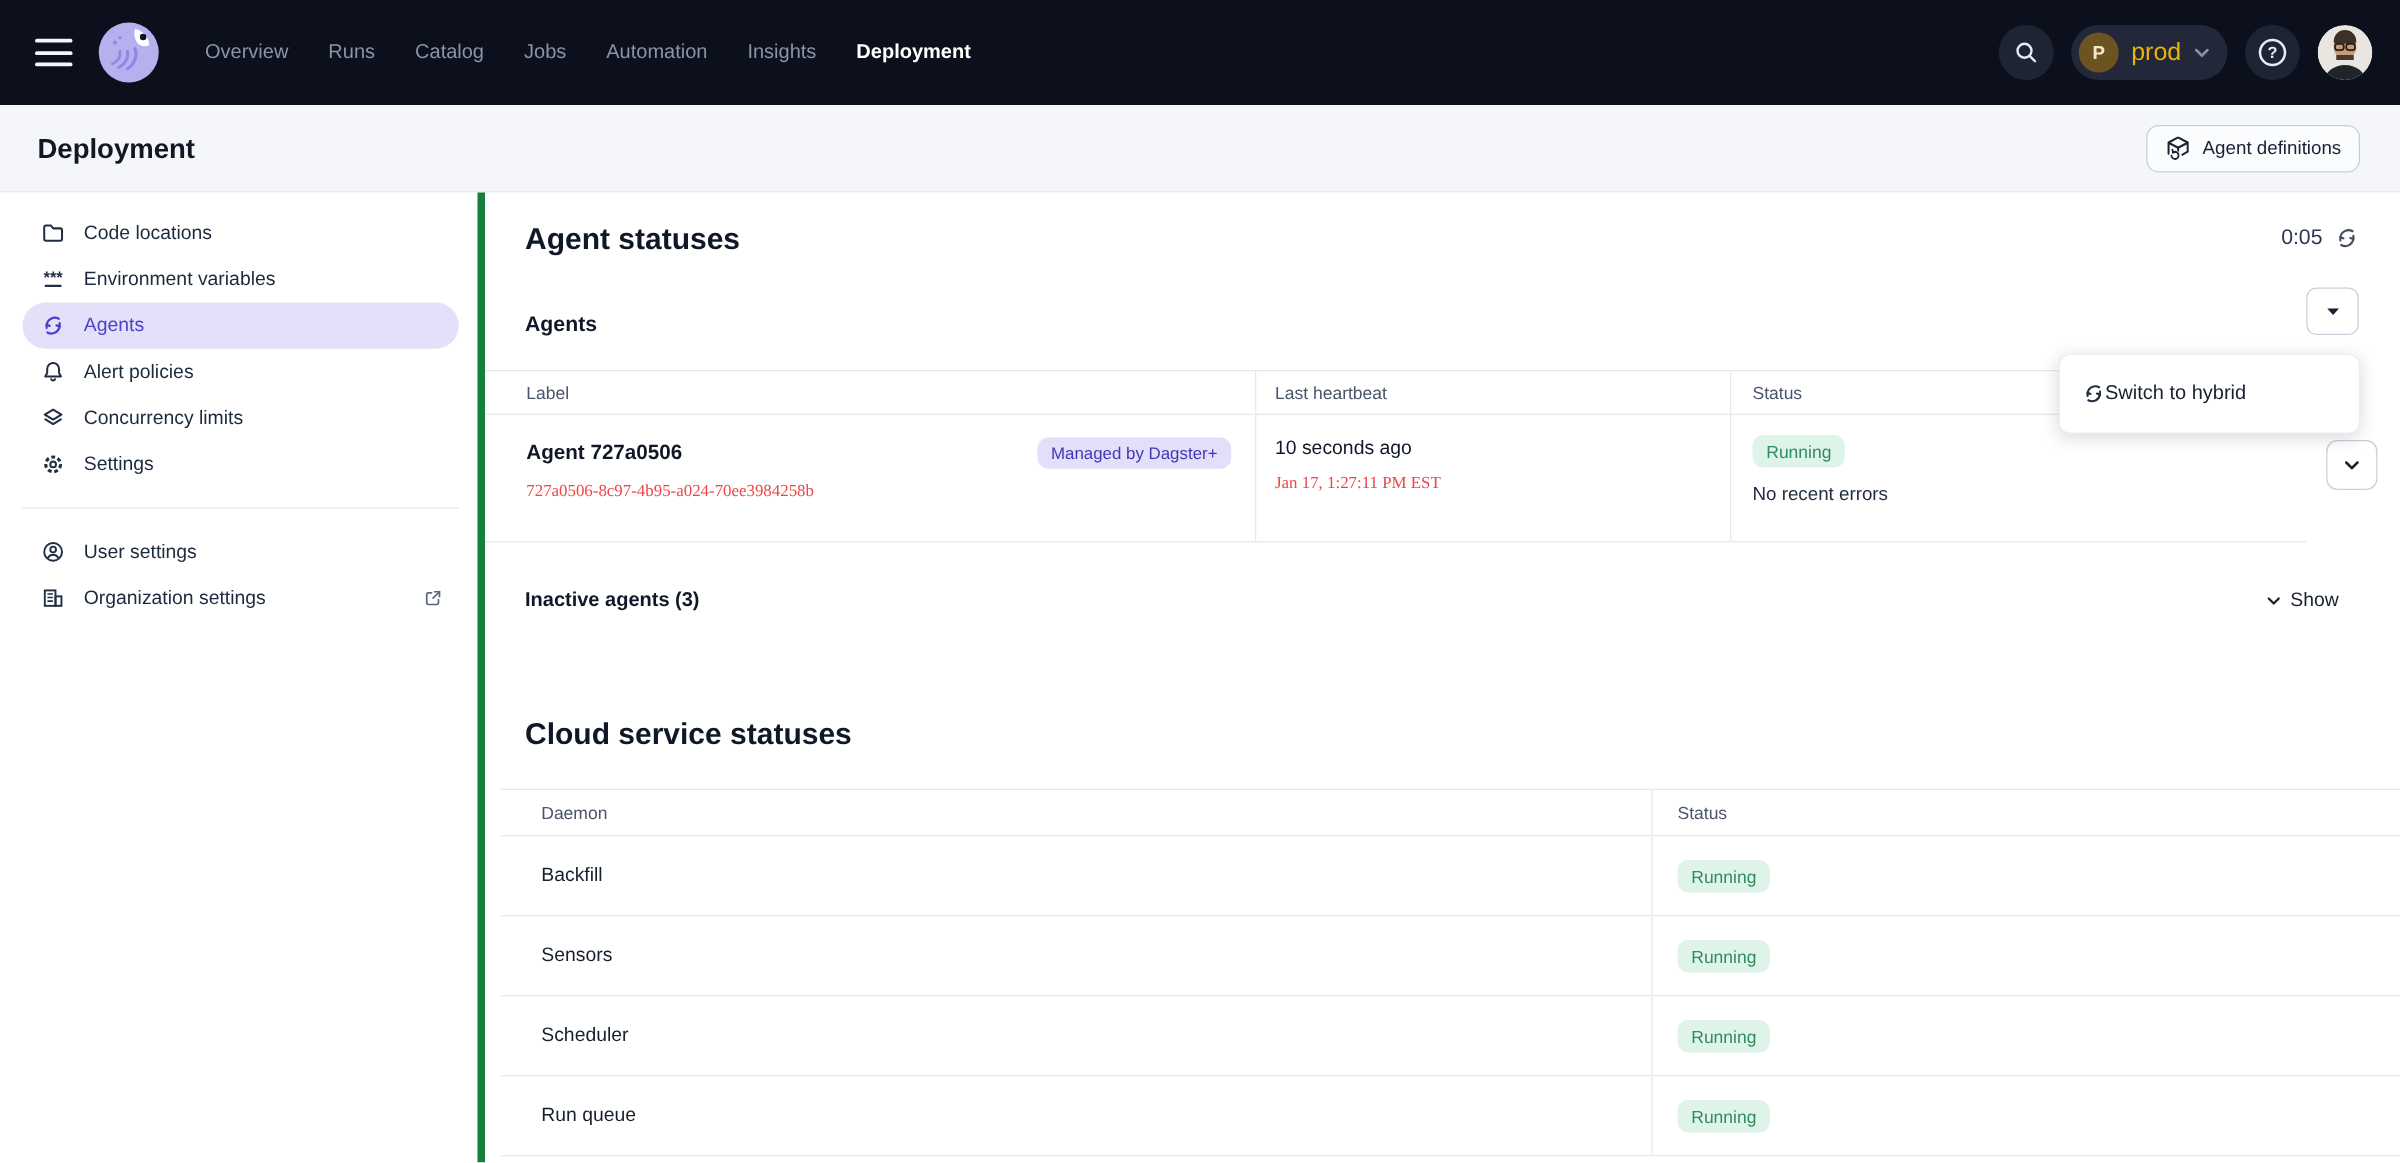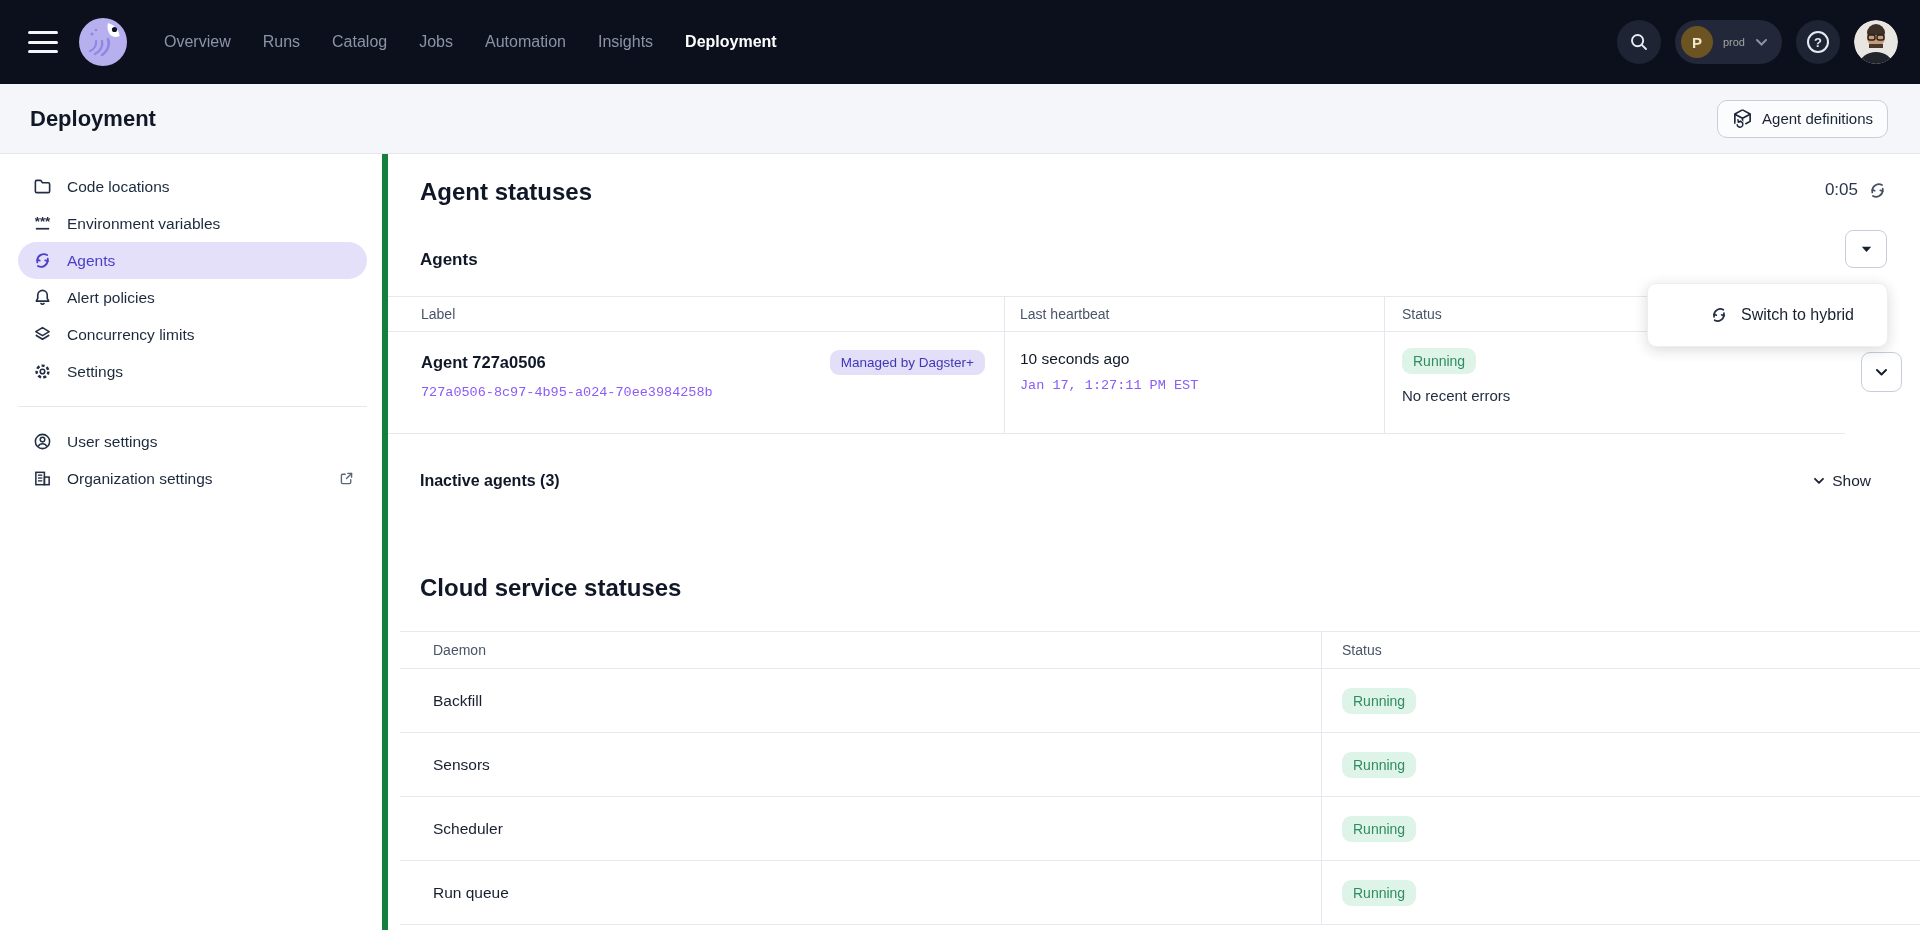--- a/index.html
+++ b/index.html
@@ -11,21 +11,21 @@
   .hamburger { width:30px; height:22px; display:flex; flex-direction:column; justify-content:space-between; cursor:pointer; margin-left:6px; }
   .hamburger span { display:block; height:3px; background:#F4F6FA; border-radius:2px; }
   .logo { width:50px; height:50px; margin-left:20px; }
   .navlinks { display:flex; align-items:flex-start; gap:32px; margin-left:36px; list-style:none; }
   .navlinks li { font-size:16px; color:#8B93A6; cursor:pointer; white-space:nowrap; }
   .navlinks li.active { color:#FFFFFF; font-weight:700; }
   .nav-right { margin-left:auto; display:flex; align-items:center; gap:14px; }
   .icon-circle { width:44px; height:44px; border-radius:50%; background:#1E2433; display:flex; align-items:center; justify-content:center; color:#E8EBF2; cursor:pointer; }
   .switcher { height:44px; border-radius:22px; background:#222839; display:flex; align-items:center; gap:10px; padding:0 14px 0 6px; cursor:pointer; }
   .switcher .initial { width:32px; height:32px; border-radius:50%; background:#6C5322; color:#F2E7C9; font-size:15px; font-weight:700; display:flex; align-items:center; justify-content:center; }
-  .switcher .name { color:#a3a3a3; font-size:11px; }
+  .switcher .name { color:#eab308; font-size:20px; }
   .avatar { width:44px; height:44px; border-radius:50%; overflow:hidden; cursor:pointer; }
 
   
   .pagehead { height:70px; background:#F5F6F9; border-bottom:1px solid #E3E6EC; display:flex; align-items:center; }
   .pagehead h1 { margin-left:30px; font-size:22px; font-weight:700; color:#101827; }
   .reload-btn { margin-left:auto; margin-right:32px; height:38px; display:flex; align-items:center; gap:9px; padding:0 14px; background:#FBFCFE; border:1px solid #C7CEDA; border-radius:10px; font-size:15px; color:#1A2233; cursor:pointer; }
 
   
   .bodyrow { display:flex; height:776px; }
   .sidebar { width:388px; border-right:6px solid #15803d; padding-top:14px; background:#fff; flex:none; }
@@ -51,29 +51,29 @@
   .at-header { height:36px; border-top:1px solid #E5E8EF; border-bottom:1px solid #E5E8EF; }
   .at-header > div { display:flex; align-items:center; font-size:14px; color:#4A5468; }
   .at-row { height:102px; border-bottom:1px solid #E5E8EF; }
   .c1 { padding-left:33px; }
   .c2 { padding-left:15px; border-left:1px solid #E5E8EF; }
   .c3 { padding-left:17px; border-left:1px solid #E5E8EF; }
   .cell { padding-top:18px; }
   .agent-name-row { display:flex; align-items:center; justify-content:space-between; padding-right:19px; }
   .agent-name { font-size:16.5px; font-weight:700; color:#101827; }
   .purple-badge { background:#E4DFF8; color:#3F37B8; font-size:13.5px; padding:5px 11px; border-radius:9px; white-space:nowrap; }
-  .mono { font-family:Liberation Mono, monospace; font-size:13.5px; color:#8b5cf6; margin-top:10px; }
+  .mono { font-family:Liberation Serif, serif; font-size:13.5px; color:#ef4444; margin-top:10px; }
   .hb-rel { font-size:15.5px; color:#101827; }
   .green-badge { display:inline-block; background:#DFF4E8; color:#2F8C60; font-size:14px; padding:5px 11px; border-radius:9px; }
   .status-note { font-size:15px; color:#232E42; margin-top:13px; }
   .row-action-btn { position:absolute; top:198px; right:18px; width:41px; height:40px; background:#fff; border:1px solid #C7CEDA; border-radius:9px; display:flex; align-items:center; justify-content:center; cursor:pointer; color:#18202F; }
 
   
   .menu { position:absolute; top:129px; right:32px; width:241px; height:64px; background:#fff; border:1px solid #ECEEF2; border-radius:9px; box-shadow:0 3px 14px rgba(16,24,39,0.16); z-index:5; display:flex; }
-  .menu-item { flex:1; display:flex; align-items:center; gap:13px; padding:0 18px; font-size:16px; color:#18202F; cursor:pointer;margin-left:44px; }
+  .menu-item { flex:1; display:flex; align-items:center; padding:0 18px; font-size:16px; color:#18202F; cursor:pointer; }
   .menu-item svg { color:#222E44; }
 
   .inactive-row { position:absolute; left:32px; right:49px; top:318px; display:flex; align-items:center; justify-content:space-between; }
   .inactive-label { font-size:16px; font-weight:700; color:#101827; }
   .show-link { display:flex; align-items:center; gap:7px; font-size:15.5px; color:#18202F; cursor:pointer; }
 
   
   .cloud-table { position:absolute; left:12px; right:0; top:477px; }
   .ct-header, .ct-row { display:grid; grid-template-columns:921px 1fr; }
   .ct-header { height:38px; border-top:1px solid #E5E8EF; border-bottom:1px solid #E5E8EF; }

